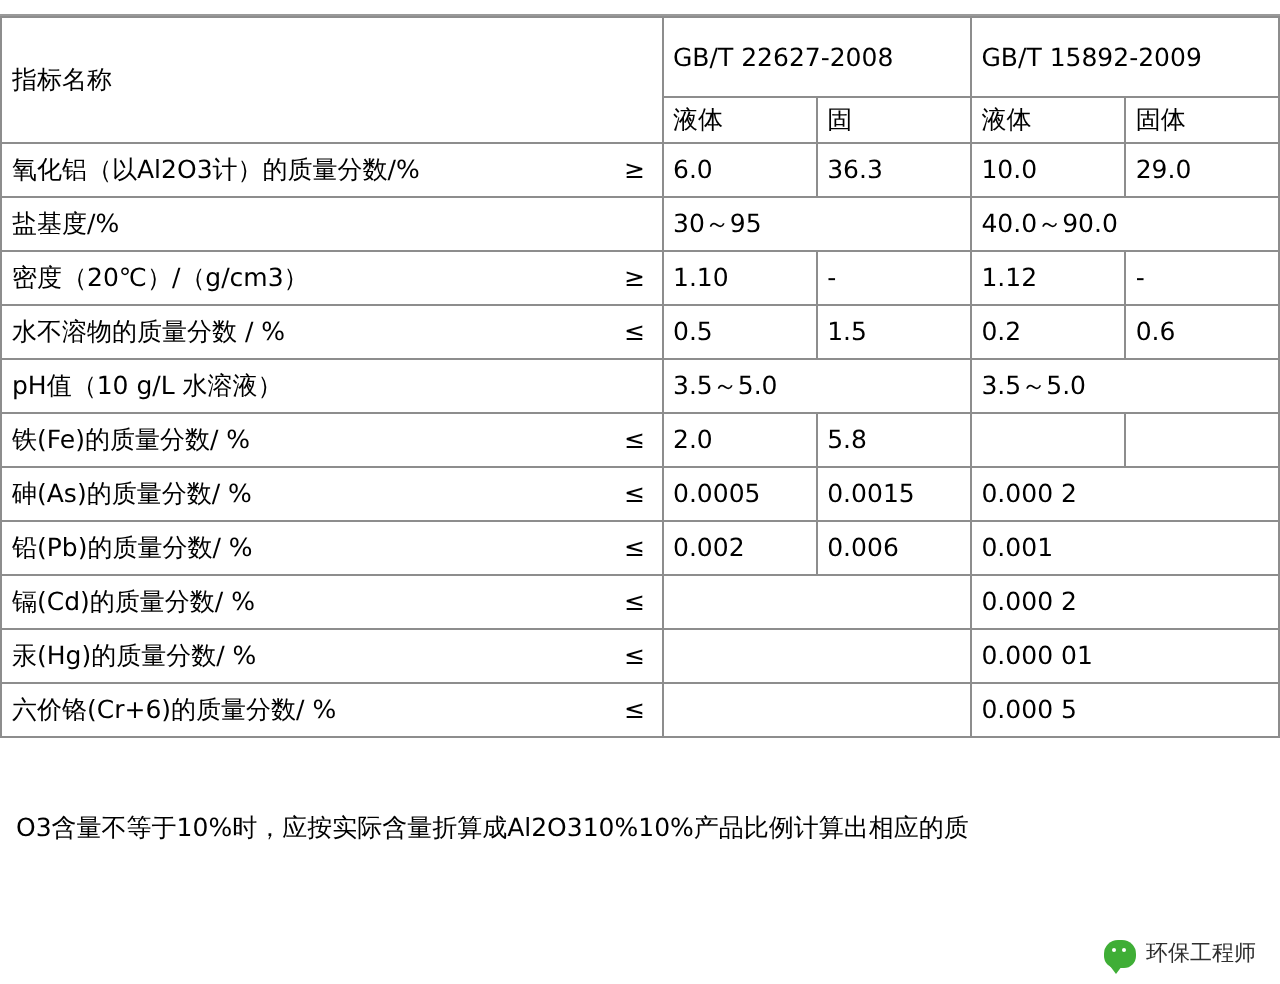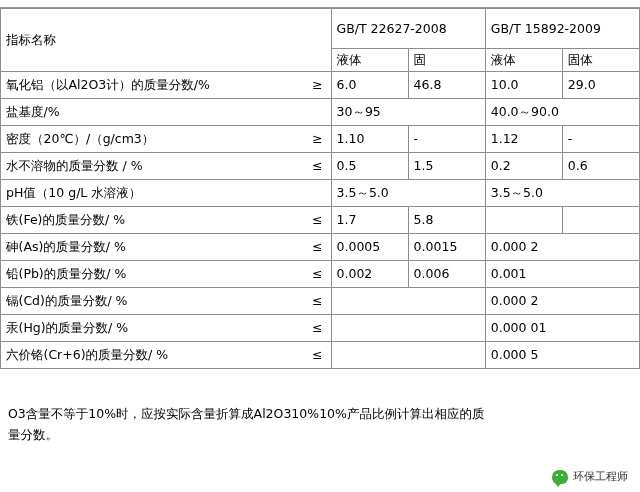--- a/index.html
+++ b/index.html
@@ -149,21 +149,21 @@
       <tr class="row-head2">
         <td>液体</td>
         <td>固</td>
         <td>液体</td>
         <td>固体</td>
       </tr>
 
       <tr class="data-row">
         <td class="name-cell"><span>氧化铝（以Al2O3计）的质量分数/%</span><span class="sym">≥</span></td>
         <td>6.0</td>
-        <td>46.8</td>
+        <td>36.3</td>
         <td>10.0</td>
         <td>29.0</td>
       </tr>
 
       <tr class="data-row">
         <td class="name-cell"><span>盐基度/%</span><span class="sym"></span></td>
         <td colspan="2">30～95</td>
         <td colspan="2">40.0～90.0</td>
       </tr>
 
@@ -184,21 +184,21 @@
       </tr>
 
       <tr class="data-row">
         <td class="name-cell"><span>pH值（10 g/L 水溶液）</span><span class="sym"></span></td>
         <td colspan="2">3.5～5.0</td>
         <td colspan="2">3.5～5.0</td>
       </tr>
 
       <tr class="data-row">
         <td class="name-cell"><span>铁(Fe)的质量分数/ %</span><span class="sym">≤</span></td>
-        <td>1.7</td>
+        <td>2.0</td>
         <td>5.8</td>
         <td></td>
         <td></td>
       </tr>
 
       <tr class="data-row">
         <td class="name-cell"><span>砷(As)的质量分数/ %</span><span class="sym">≤</span></td>
         <td>0.0005</td>
         <td>0.0015</td>
         <td colspan="2">0.000 2</td>
@@ -226,21 +226,20 @@
       <tr class="data-row">
         <td class="name-cell"><span>六价铬(Cr+6)的质量分数/ %</span><span class="sym">≤</span></td>
         <td colspan="2"></td>
         <td colspan="2">0.000 5</td>
       </tr>
     </tbody>
   </table>
 
   <div class="note">
     <span class="note-line">O3含量不等于10%时，应按实际含量折算成Al2O310%10%产品比例计算出相应的质</span>
-    <span class="note-line">量分数。</span>
   </div>
 
   <div class="badge">
     <span class="wx-icon">
         <span class="d1"></span>
         <span class="d2"></span>
       </span>
     <span class="badge-text">环保工程师</span>
   </div>
 

